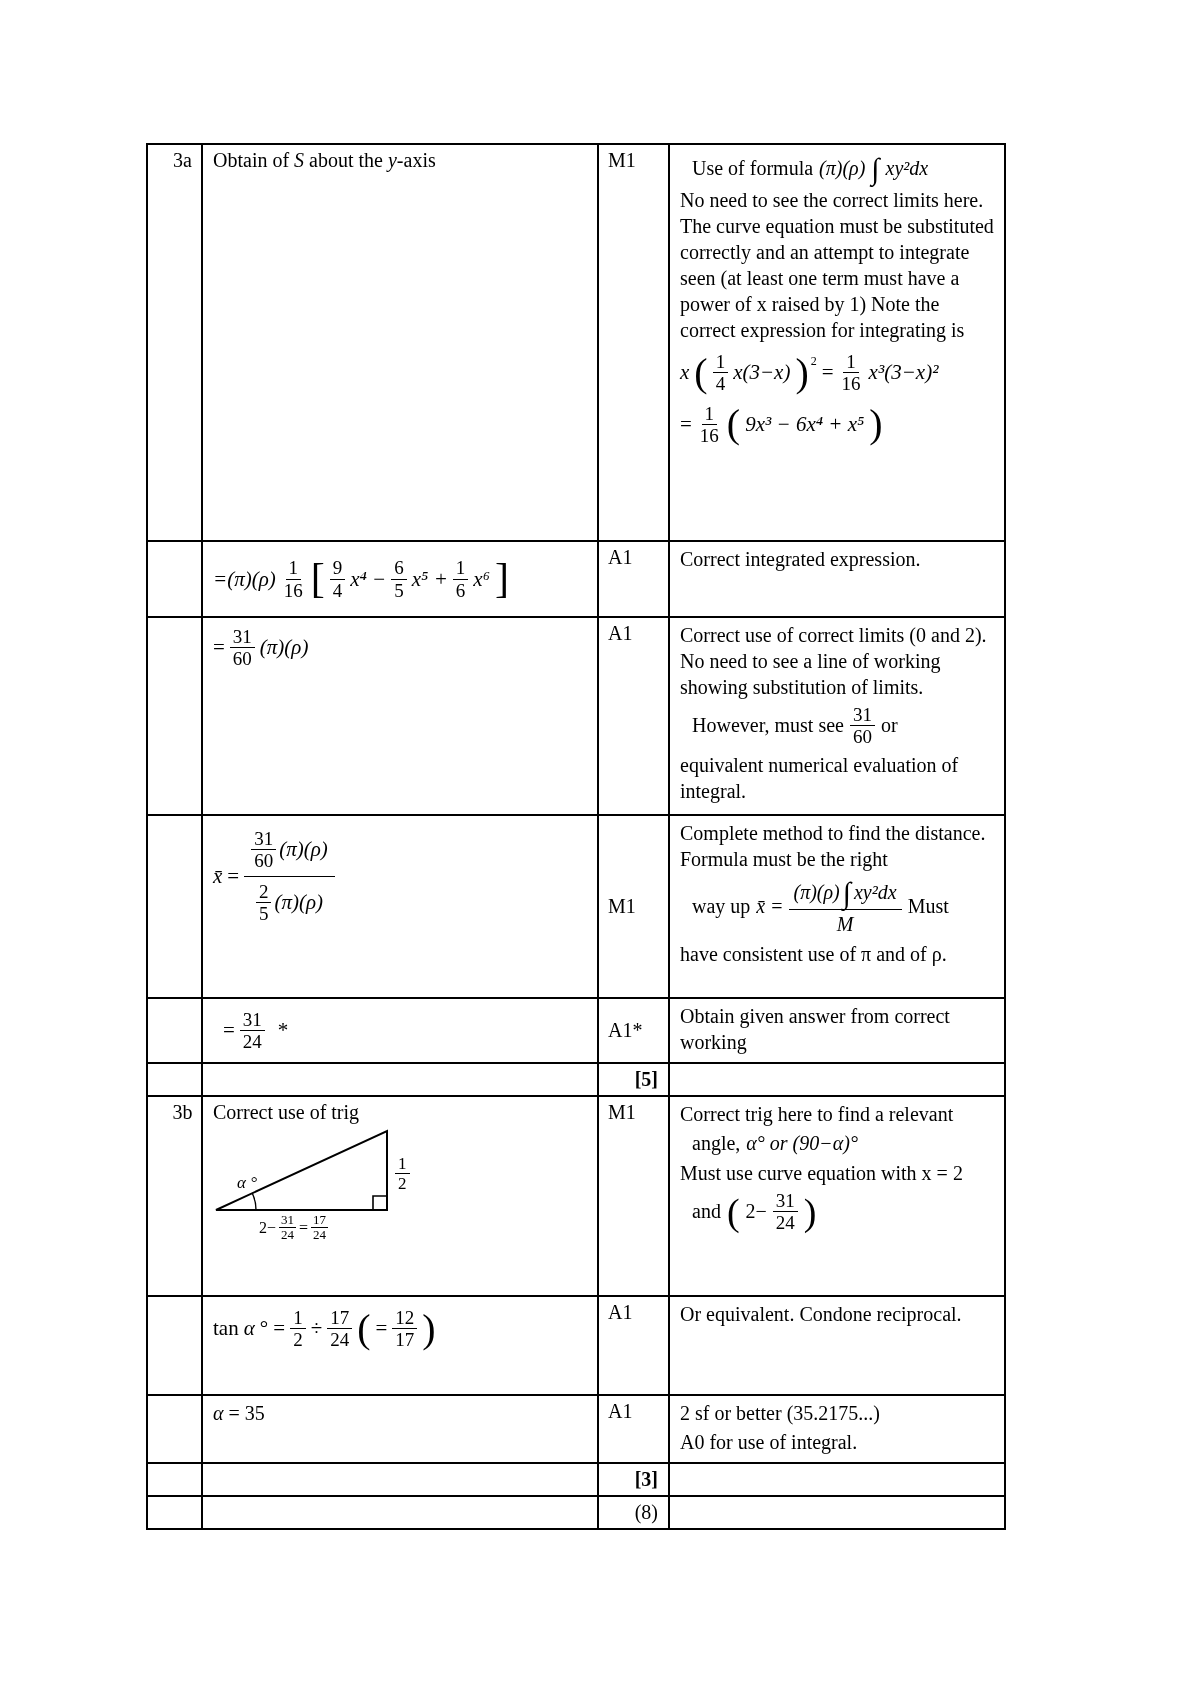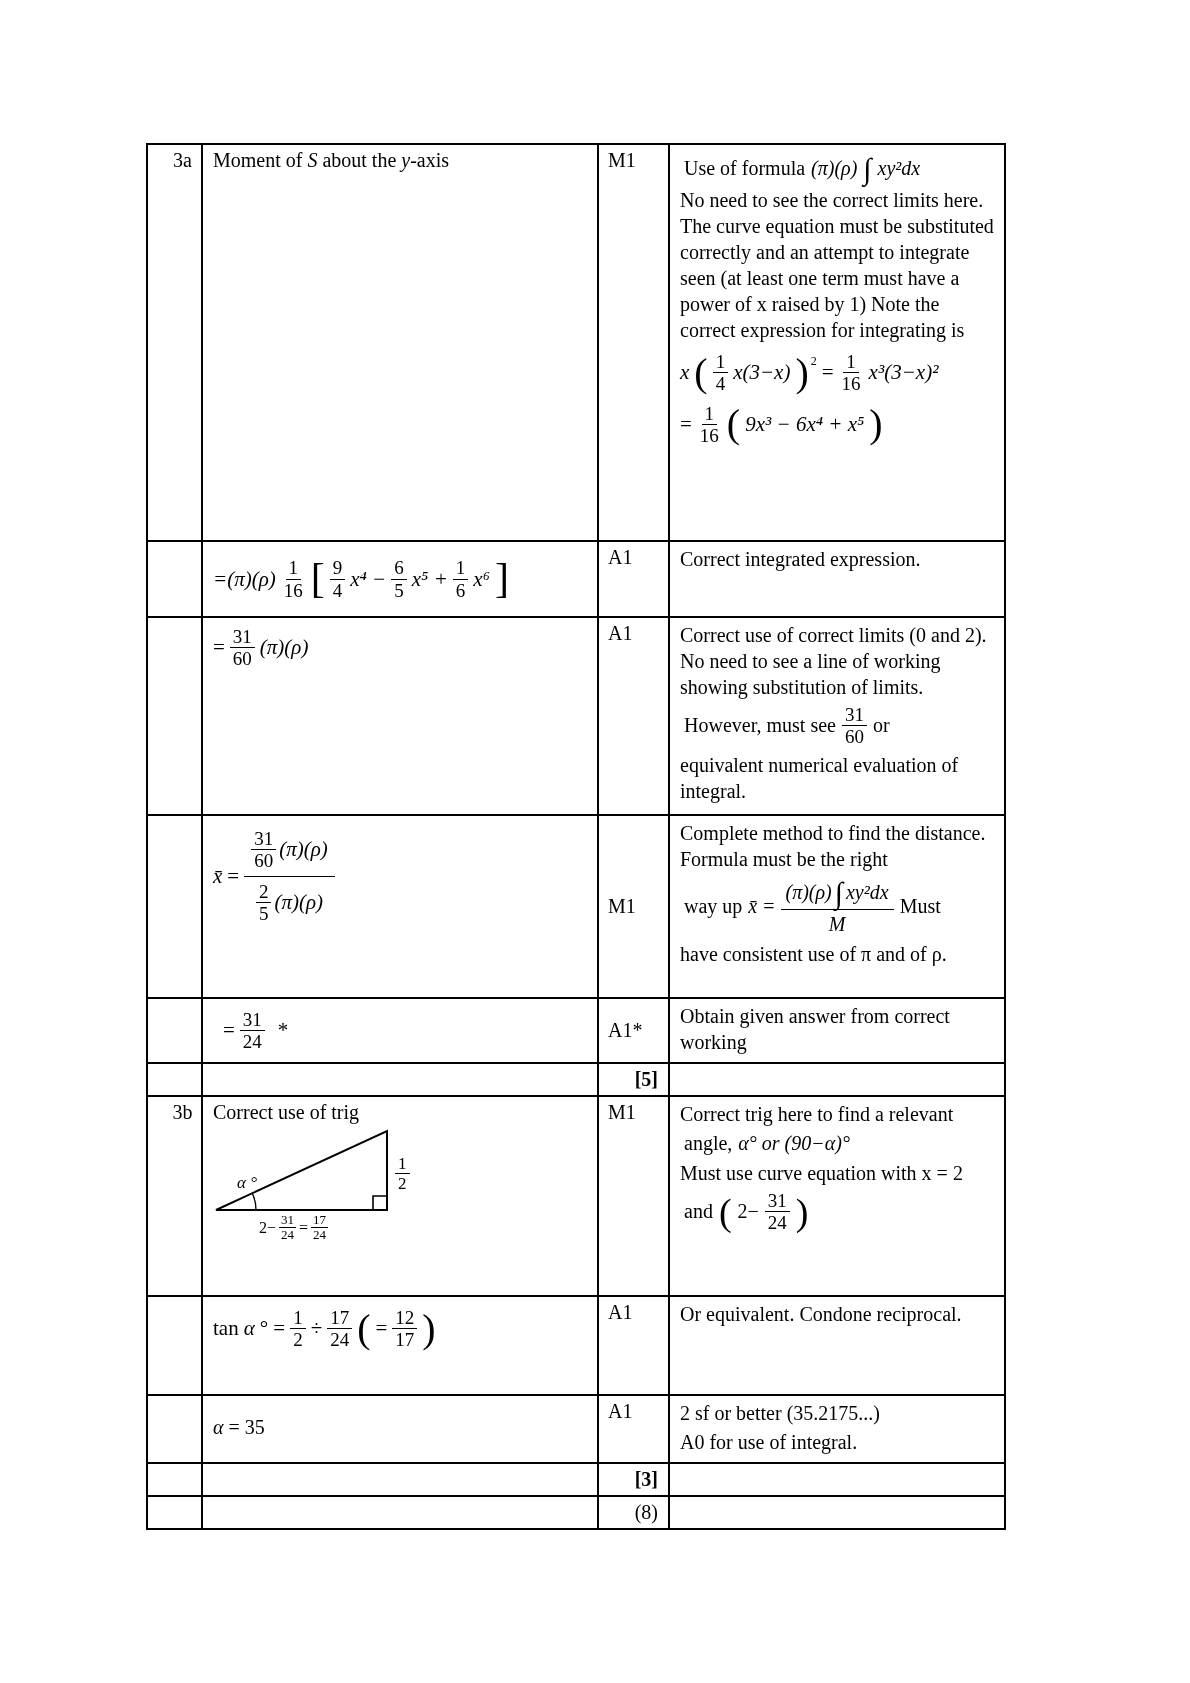--- a/index.html
+++ b/index.html
@@ -17,21 +17,21 @@
   td.vmid{vertical-align:middle;}
   td.msum{text-align:right;font-weight:bold;padding-right:10px;vertical-align:middle;}
   td.msum8{text-align:right;font-weight:normal;padding-right:10px;vertical-align:middle;}
   
   tr.h1{height:397px}tr.h2{height:76px}tr.h3{height:198px}tr.h4{height:183px}
   tr.h5{height:63px}tr.h6{height:30px}tr.h7{height:200px}tr.h8{height:99px}
   tr.h9{height:60px}tr.h10{height:28px}tr.h11{height:28px}
   .mi{font-style:italic;}
   .gp{margin:0 0 3px 0;line-height:1.3;}
   .eq{display:flex;align-items:center;gap:5px;margin:8px 0;font-size:21px;}
-  .gl{display:flex;align-items:center;gap:6px;margin:4px 4px;line-height:1.25;}
+  .gl{display:flex;align-items:center;gap:6px;margin:4px 12px;line-height:1.25;}
   .fr{display:inline-flex;flex-direction:column;align-items:center;font-size:19px;line-height:1.12;font-style:normal;}
   .fr .n{border-bottom:1.7px solid #000;padding:0 3px;}
   .fr .d{padding:0 3px;}
   .fr.sm{font-size:13px;line-height:1.1;}
   .fr.sm .n{border-bottom:1.2px solid #000;padding:0 2px;}
   .bp{font-size:190%;font-weight:300;line-height:0.85;font-style:normal;}
   .bk{font-size:200%;font-weight:300;line-height:0.85;font-style:normal;}
   .intg{font-size:150%;line-height:1;position:relative;top:1px;}
   .hsup{align-self:flex-start;font-size:12px;line-height:1;margin:4px 0 0 -3px;}
   .bf{display:inline-flex;flex-direction:column;align-items:center;}
@@ -55,21 +55,21 @@
       <col style="width:71px">
       <col style="width:336px">
   </colgroup>
 
   <tbody>
       <tr class="h1">
     <td class="qc">
       <span>3a</span>
     </td>
     <td>
-      <span><span>Moment of </span><span class="mi">S</span><span> about the </span><span class="mi">y</span><span>-axis</span></span>
+      <span><span>Obtain of </span><span class="mi">S</span><span> about the </span><span class="mi">y</span><span>-axis</span></span>
     </td>
     <td class="mc">
       <span>M1</span>
     </td>
     <td>
       <div class="gl">
         <span>Use of formula</span>
         <span class="mi">(π)(ρ)</span>
         <span class="intg">∫</span>
         <span class="mi">xy²dx</span>
@@ -333,21 +333,21 @@
       <span>A1</span>
     </td>
     <td>
       <p class="gp">Or equivalent. Condone reciprocal.</p>
     </td>
   </tr>
 
   <tr class="h9">
     <td class="qc"></td>
     <td>
-      <div style="margin-top:16px;">
+      <div style="margin-top:2px;">
         <span class="mi">α</span><span> = 35</span>
       </div>
     </td>
     <td class="mc">
       <span>A1</span>
     </td>
     <td>
       <p class="gp">2 sf or better  (35.2175...)</p>
       <p class="gp">A0 for use of integral.</p>
     </td>

